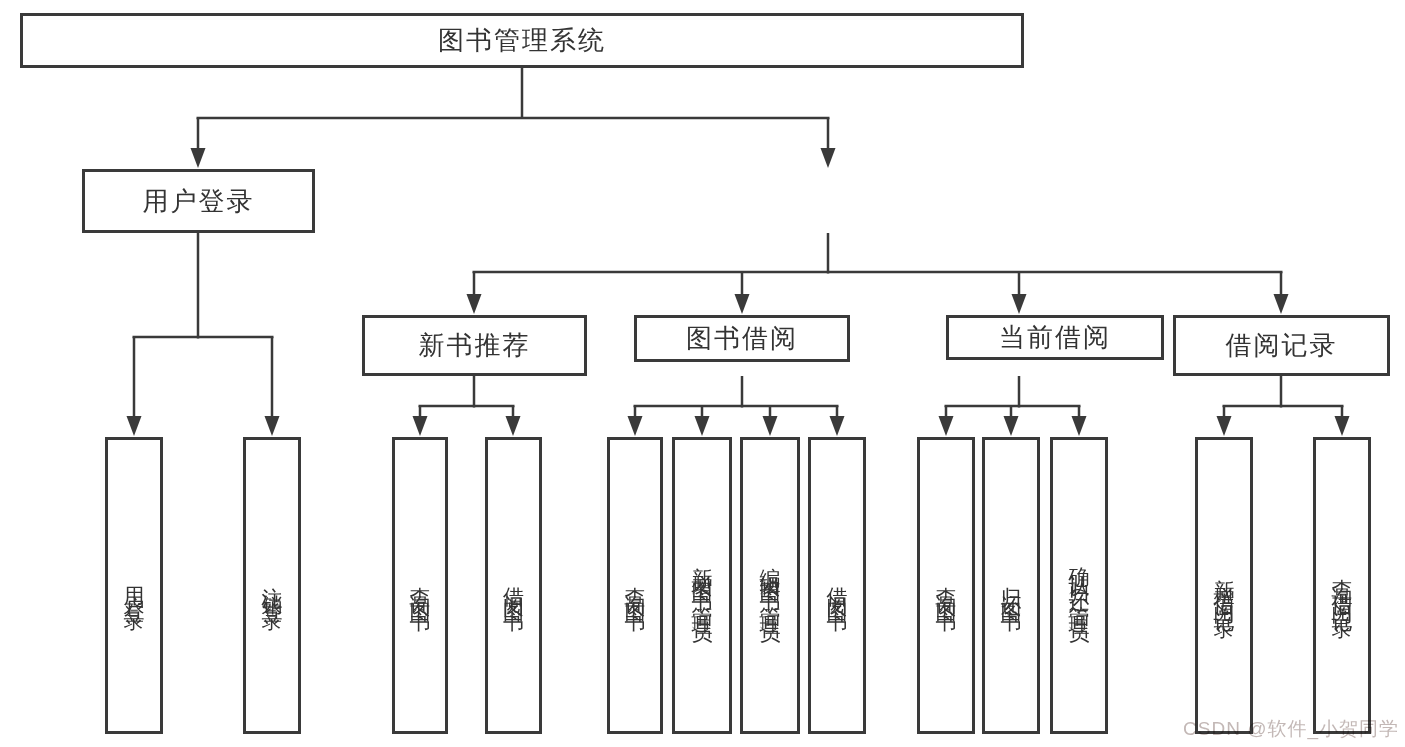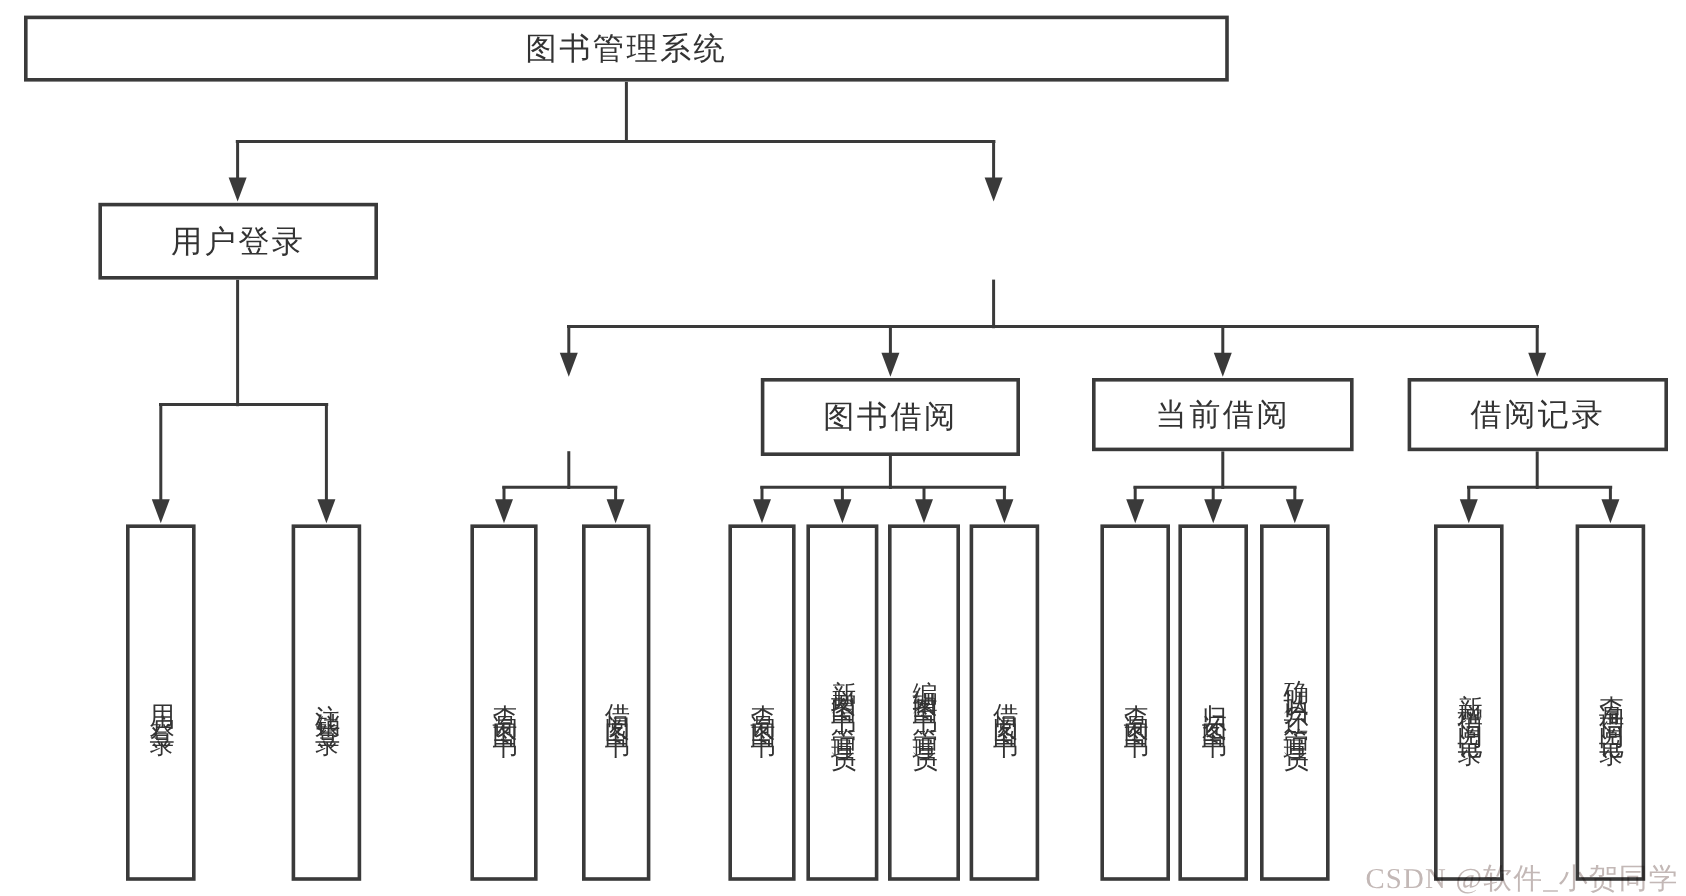--- a/index.html
+++ b/index.html
@@ -36,26 +36,25 @@
     text-orientation: mixed;
     letter-spacing: 8px;
     font-size: 21px;
     white-space: nowrap;
   }
   .watermark {
     position: absolute;
     top: 716px;
     right: 6px;
     z-index: 6;
-    font-size: 24px;
+    font-size: 19px;
     letter-spacing: 1px;
     color: #c3b8b6;
     mix-blend-mode: multiply;
     white-space: nowrap;
-    font-family: Liberation Serif, serif;
   }
 </style>
 </head>
 <body>
 
 <div class="canvas">
 
   <svg class="connectors" viewBox="0 0 1405 747" xmlns="http://www.w3.org/2000/svg">
     <g stroke="#3a3a3a" stroke-width="2.5" fill="none">
 
@@ -126,22 +125,23 @@
 
       <polygon points="1216.5,416 1231.5,416 1224,436"></polygon>
       <polygon points="1334.5,416 1349.5,416 1342,436"></polygon>
     </g>
   </svg>
 
   <div class="node" style="left:20px; top:13px; width:1004px; height:55px;">图书管理系统</div>
 
   <div class="node" style="left:82px; top:169px; width:233px; height:64px;">用户登录</div>
 
-  <div class="node" style="left:634px; top:315px; width:216px; height:65px;">图书借阅</div>
-  <div class="node" style="left:910px; top:315px; width:218px; height:61px;">当前借阅</div>
+  <div class="node" style="left:362px; top:315px; width:225px; height:61px;">新书推荐</div>
+  <div class="node" style="left:634px; top:315px; width:216px; height:47px;">图书借阅</div>
+  <div class="node" style="left:946px; top:315px; width:218px; height:45px;">当前借阅</div>
   <div class="node" style="left:1173px; top:315px; width:217px; height:61px;">借阅记录</div>
 
   <div class="node vnode" style="left:105px; top:437px; width:58px; height:297px;">用户登录</div>
   <div class="node vnode" style="left:243px; top:437px; width:58px; height:297px;">注销登录</div>
 
   <div class="node vnode" style="left:392px; top:437px; width:56px; height:297px;">查询图书</div>
   <div class="node vnode" style="left:485px; top:437px; width:57px; height:297px;">借阅图书</div>
 
   <div class="node vnode" style="left:607px; top:437px; width:56px; height:297px;">查询图书</div>
   <div class="node vnode" style="left:672px; top:437px; width:60px; height:297px;">新增图书（管理员）</div>

